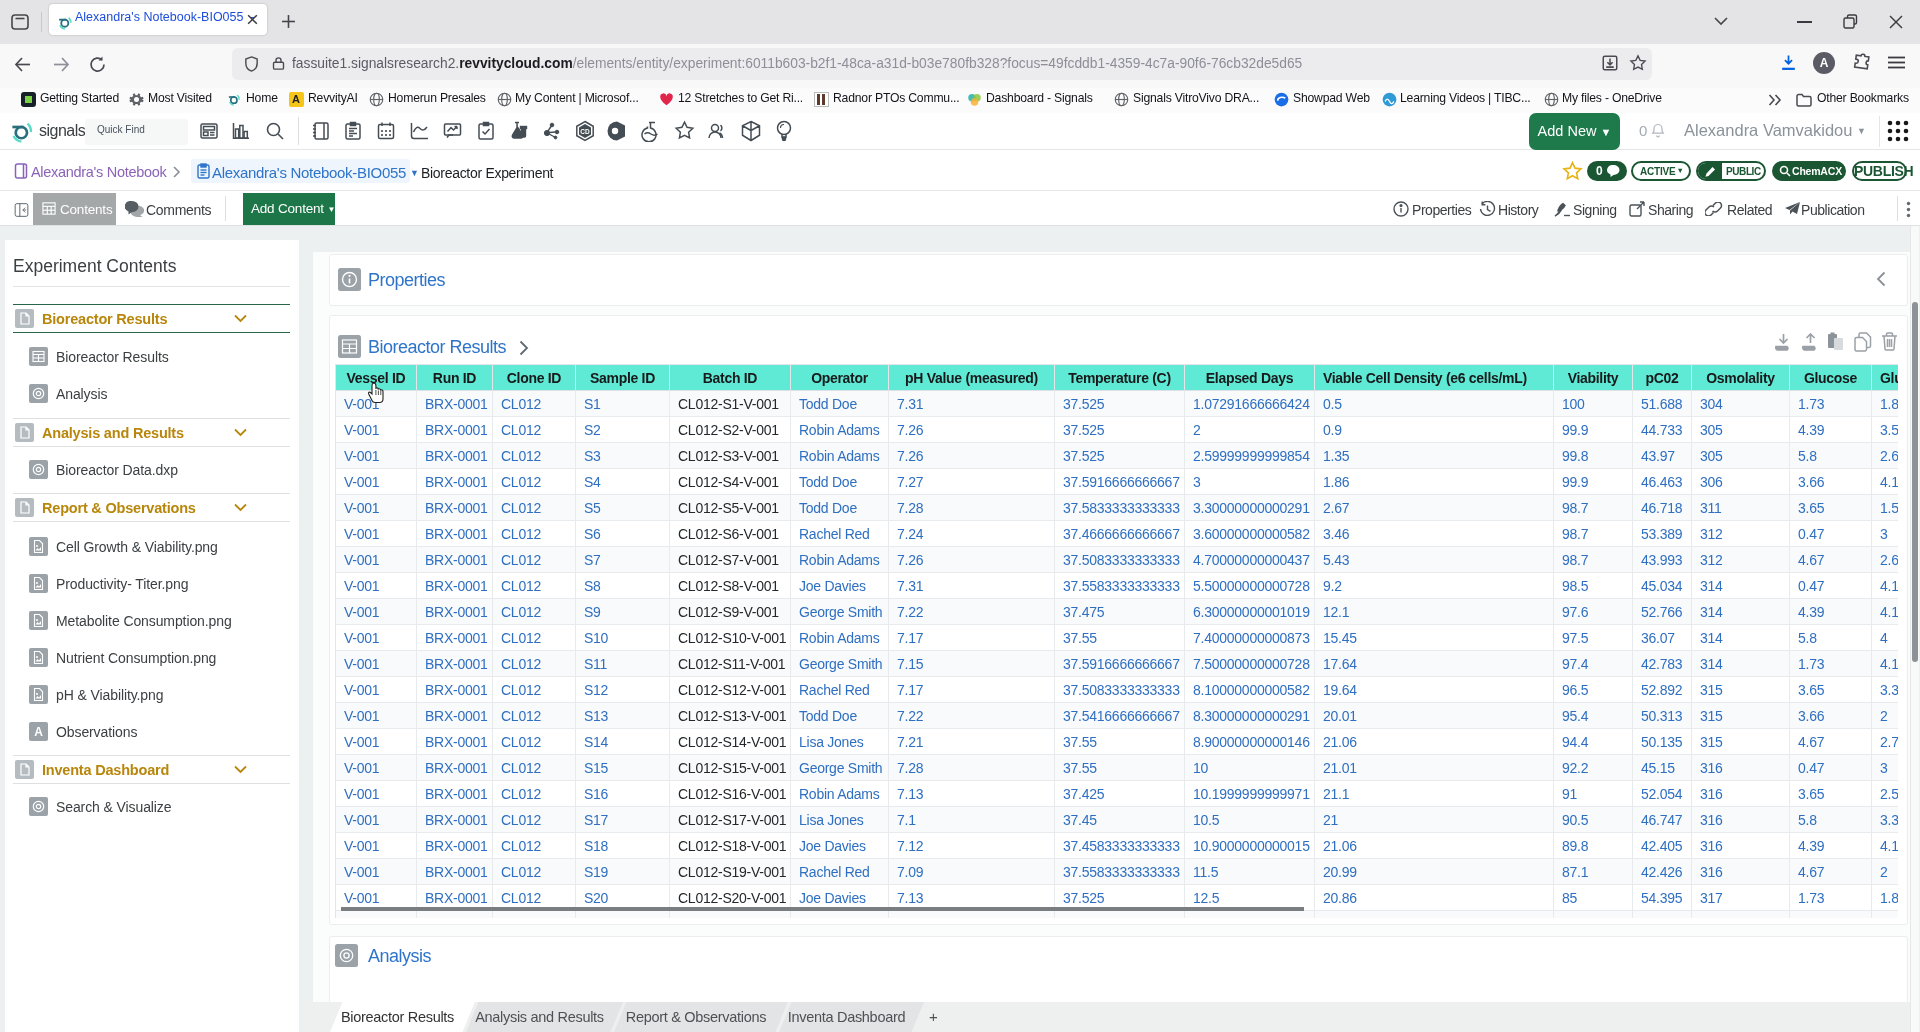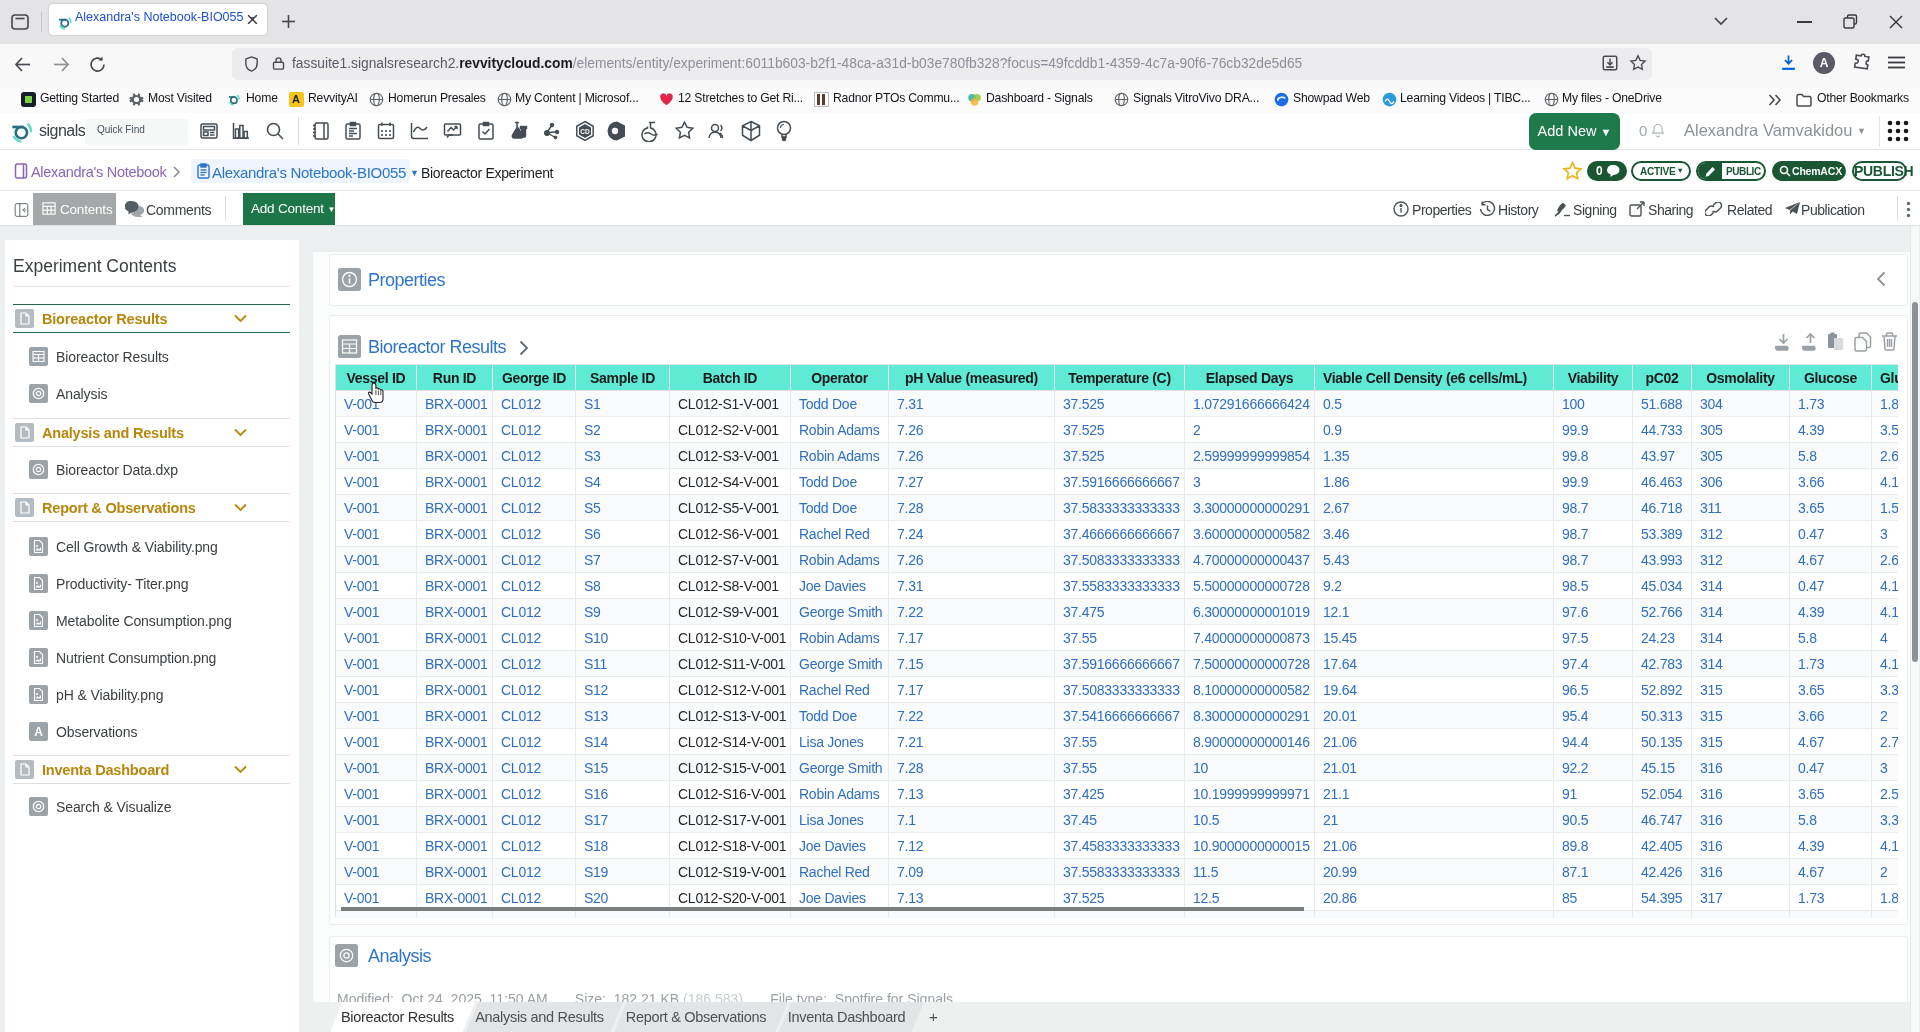--- a/index.html
+++ b/index.html
@@ -630,21 +630,21 @@
           <col style="width:79px">
           <col style="width:59px">
           <col style="width:98px">
           <col style="width:82px">
           <col style="width:120px">
         </colgroup>
    <thead>
           <tr>
             <th>Vessel ID</th>
             <th>Run ID</th>
-            <th>George ID</th>
+            <th>Clone ID</th>
             <th>Sample ID</th>
             <th>Batch ID</th>
             <th>Operator</th>
             <th>pH Value (measured)</th>
             <th>Temperature (C)</th>
             <th>Elapsed Days</th>
             <th style="text-align:left;padding-left:8px;">Viable Cell Density (e6 cells/mL)</th>
             <th>Viability</th>
             <th>pC02</th>
             <th>Osmolality</th>
@@ -811,21 +811,21 @@
             <td>BRX-0001</td>
             <td>CL012</td>
             <td>S10</td>
             <td class="dk">CL012-S10-V-001</td>
             <td>Robin Adams</td>
             <td>7.17</td>
             <td>37.55</td>
             <td>7.40000000000873</td>
             <td>15.45</td>
             <td>97.5</td>
-            <td>24.23</td>
+            <td>36.07</td>
             <td>314</td>
             <td>5.8</td>
             <td>4</td>
           </tr>
    <tr>
             <td>V-001</td>
             <td>BRX-0001</td>
             <td>CL012</td>
             <td>S11</td>
             <td class="dk">CL012-S11-V-001</td>
@@ -1022,21 +1022,20 @@
       <line x1="13.3" y1="9" x2="13.3" y2="13" stroke="#222" stroke-width=".8"></line>
     </svg>
 </div>
 <div class="abs" id="card-analysis">
   <svg style="position:absolute;left:5px;top:7px" width="23" height="23" viewBox="0 0 23 23">
       <rect width="23" height="23" rx="2.5" fill="#9ba3a9"></rect>
       <circle cx="11.5" cy="11.5" r="6.2" fill="none" stroke="#fff" stroke-width="1.3"></circle>
       <circle cx="11.5" cy="11.5" r="2.6" fill="none" stroke="#fff" stroke-width="1.3"></circle>
     </svg>
   <div style="position:absolute;left:38px;top:9px;font-size:18px;letter-spacing:-0.5px;color:#2e74c9;">Analysis</div>
-  <div style="position:absolute;left:7px;top:54px;font-size:14px;color:#9aa0a6;white-space:nowrap;">Modified:&nbsp;&nbsp;Oct 24, 2025&nbsp;&nbsp;11:50 AM&nbsp;&nbsp;&nbsp;&nbsp;&nbsp;&nbsp;&nbsp;Size:&nbsp;&nbsp;182.21 KB <span style="color:#c8cdd1">(186,583)</span>&nbsp;&nbsp;&nbsp;&nbsp;&nbsp;&nbsp;&nbsp;File type:&nbsp;&nbsp;Spotfire for Signals</div>
 </div>
 <div class="abs" id="strip"></div>
 <div class="btab" style="left:330px;width:145px;background:#fff;color:#333;">Bioreactor Results</div>
 <div class="btab" style="left:466px;width:157px;background:#e3e4e5;">Analysis and Results</div>
 <div class="btab" style="left:614px;width:174px;background:#e3e4e5;">Report &amp; Observations</div>
 <div class="btab" style="left:779px;width:145px;background:#e3e4e5;">Inventa Dashboard</div>
 <div class="abs" style="left:929px;top:1008px;font-size:15px;color:#4d5156;">+</div>
 <div class="abs" id="rscroll"></div>
 <div class="abs" id="rthumb"></div>
 

